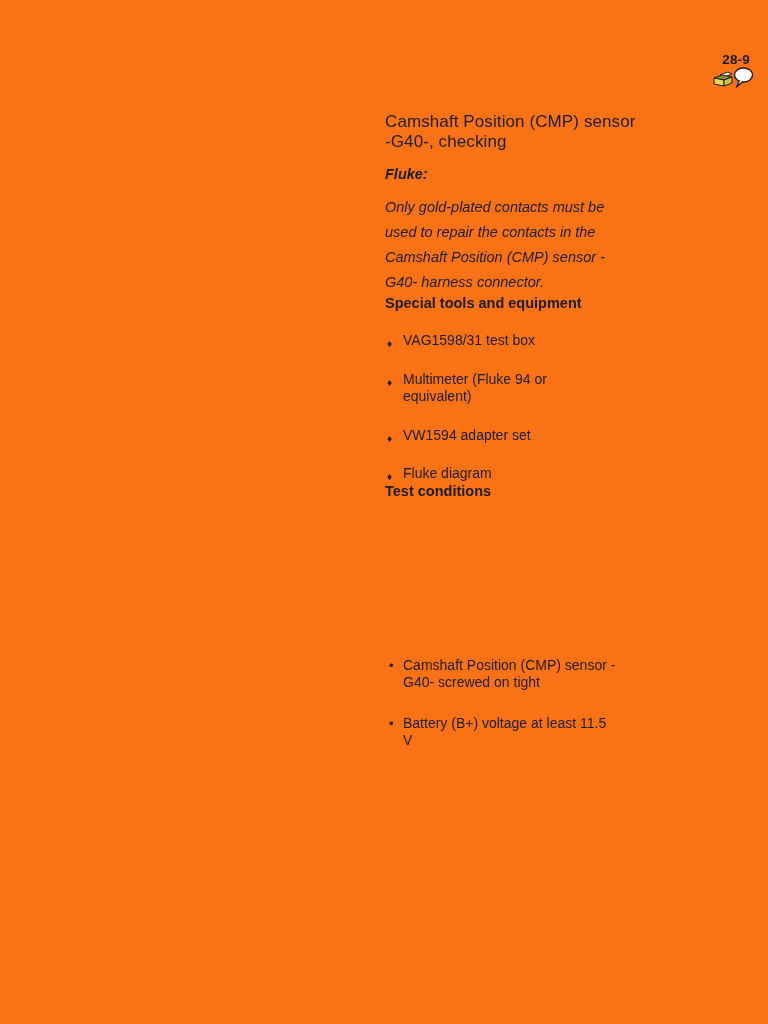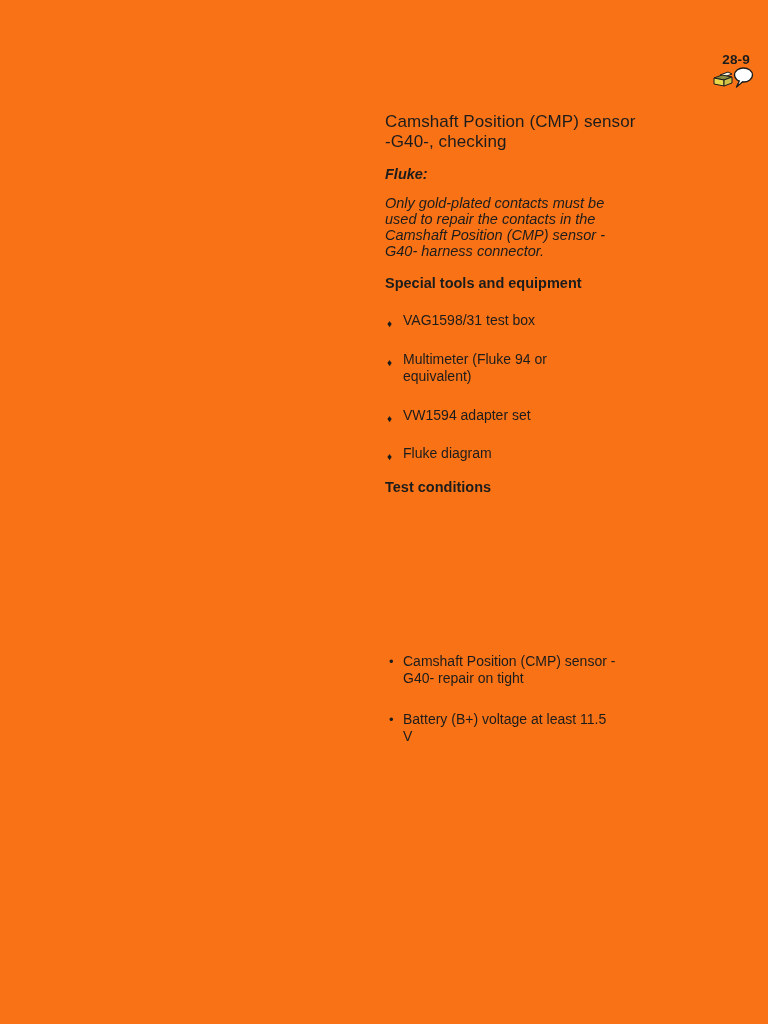--- a/index.html
+++ b/index.html
@@ -49,24 +49,23 @@
     margin-top: 14px;
     font-size: 14.5px;
     font-weight: bold;
     font-style: italic;
   }
   .note-text {
     margin-top: 13px;
     width: 240px;
     font-size: 14.5px;
     font-style: italic;
-    line-height: 16px;
+    line-height: 25px;
   }
   .section-heading {
-    margin-top: 16px;
     font-size: 14.5px;
     font-weight: bold;
   }
   ul.tool-list, ul.condition-list {
     list-style: none;
     width: 234px;
   }
   ul.tool-list li, ul.condition-list li {
     position: relative;
     padding-left: 18px;
@@ -144,21 +143,21 @@
         <span class="marker marker-diamond">♦</span>
         <span>Fluke diagram</span>
       </li>
     </ul>
 
     <div class="section-heading heading-after-list">Test conditions</div>
 
     <ul class="condition-list">
       <li>
         <span class="marker marker-dot">•</span>
-        <span>Camshaft Position (CMP) sensor -G40- repair on tight</span>
+        <span>Camshaft Position (CMP) sensor -G40- screwed on tight</span>
       </li>
       <li>
         <span class="marker marker-dot">•</span>
         <span>Battery (B+) voltage at least 11.5 V</span>
       </li>
     </ul>
 
   </div>
 </div>
 

